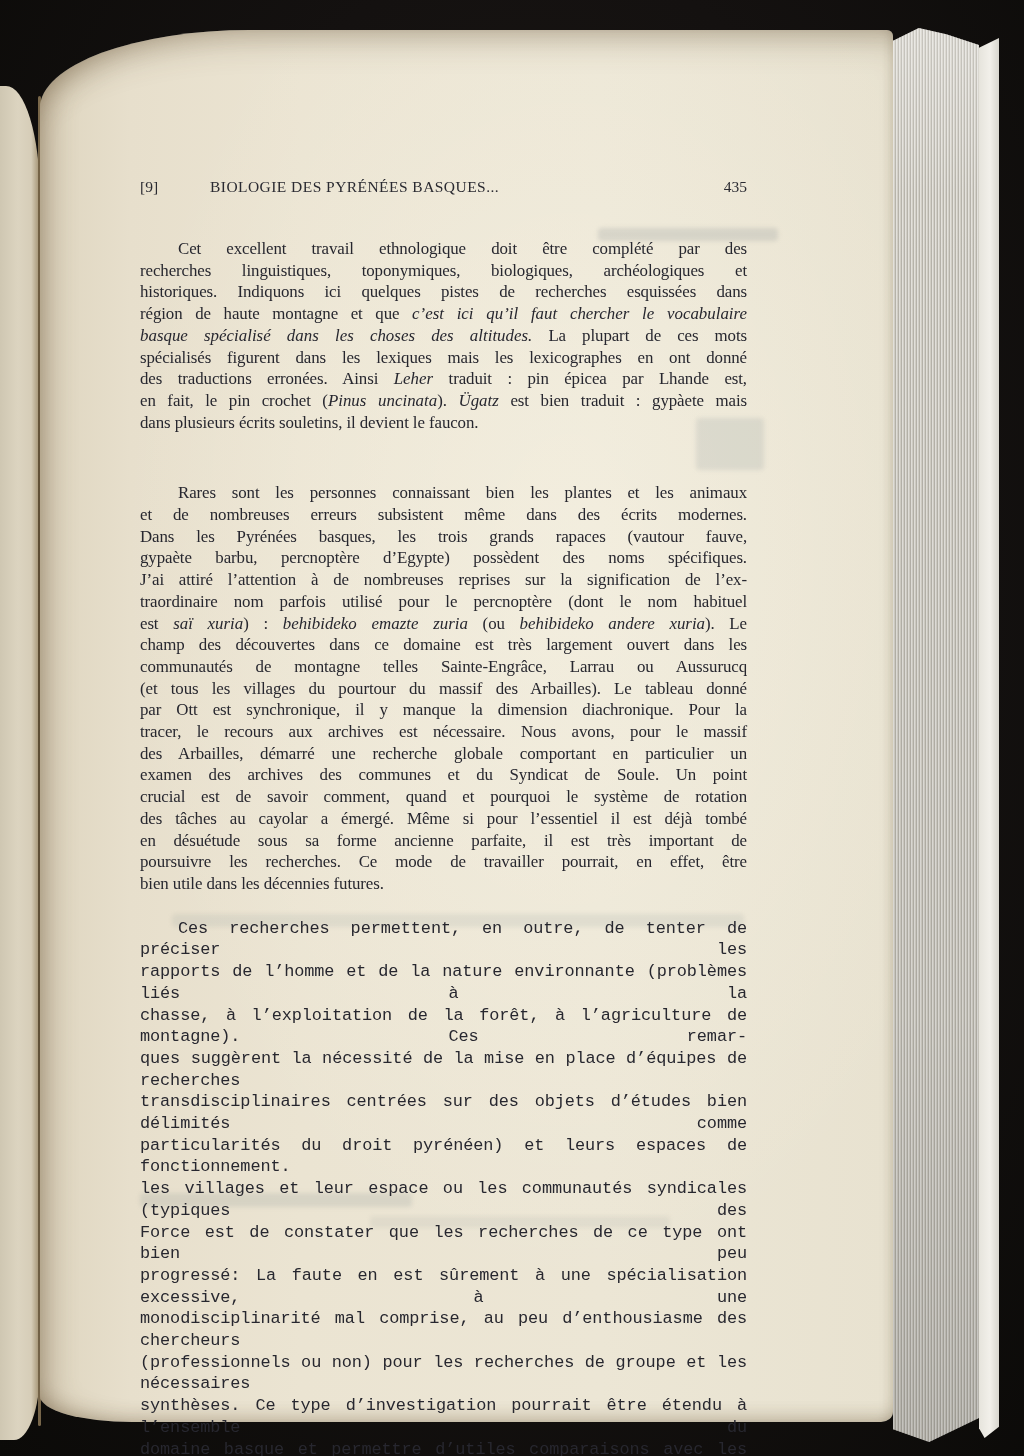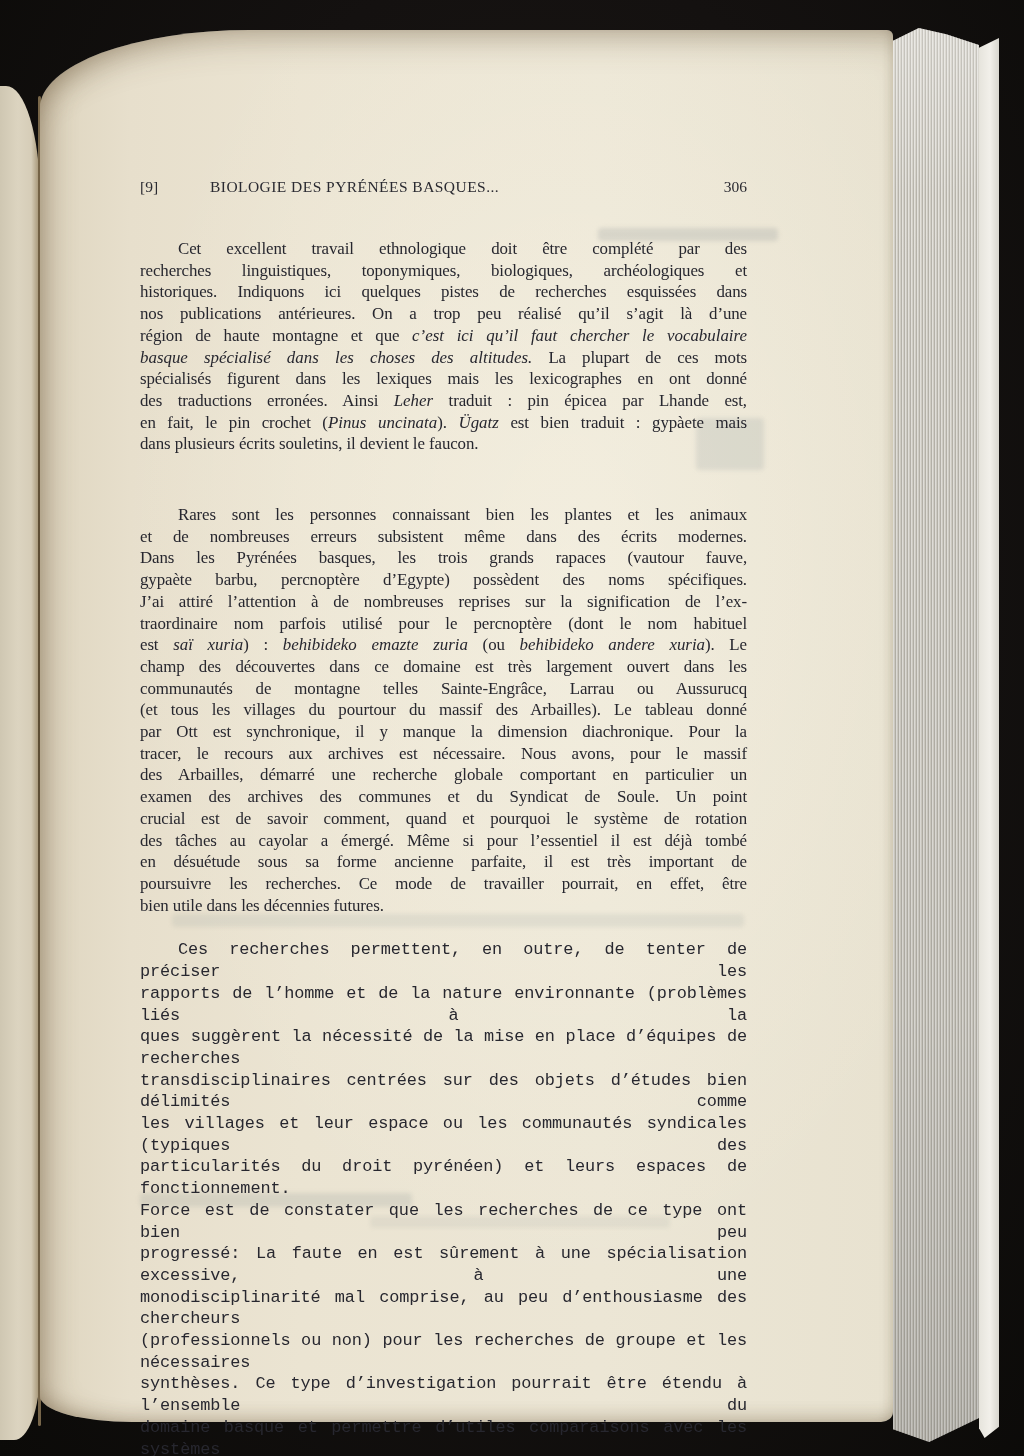--- a/index.html
+++ b/index.html
@@ -98,29 +98,28 @@
   <div class="page">
     <div class="ghost g1"></div>
     <div class="ghost g2"></div>
     <div class="ghost g3"></div>
     <div class="ghost g4"></div>
     <div class="ghost g5"></div>
 
     <header class="page-header">
       <span class="h-side">[9]</span>
       <span class="h-center">BIOLOGIE DES PYRÉNÉES BASQUES...</span>
-      <span class="h-side h-right">306</span>
+      <span class="h-side h-right">435</span>
     </header>
 
     <main class="text-block">
         <div class="para">
           <div class="line first">Cet excellent travail ethnologique doit être complété par des</div>
           <div class="line">recherches linguistiques, toponymiques, biologiques, archéologiques et</div>
           <div class="line">historiques. Indiquons ici quelques pistes de recherches esquissées dans</div>
-          <div class="line">nos publications antérieures. On a trop peu réalisé qu’il s’agit là d’une</div>
           <div class="line">région de haute montagne et que <i>c’est ici qu’il faut chercher le vocabulaire</i></div>
           <div class="line"><i>basque spécialisé dans les choses des altitudes.</i> La plupart de ces mots</div>
           <div class="line">spécialisés figurent dans les lexiques mais les lexicographes en ont donné</div>
           <div class="line">des traductions erronées. Ainsi <i>Leher</i> traduit : pin épicea par Lhande est,</div>
           <div class="line">en fait, le pin crochet (<i>Pinus uncinata</i>). <i>Ügatz</i> est bien traduit : gypàete mais</div>
           <div class="line last">dans plusieurs écrits souletins, il devient le faucon.</div>
         </div>
         <div class="para">
           <div class="line first">Rares sont les personnes connaissant bien les plantes et les animaux</div>
           <div class="line">et de nombreuses erreurs subsistent même dans des écrits modernes.</div>
@@ -138,24 +137,25 @@
           <div class="line">examen des archives des communes et du Syndicat de Soule. Un point</div>
           <div class="line">crucial est de savoir comment, quand et pourquoi le système de rotation</div>
           <div class="line">des tâches au cayolar a émergé. Même si pour l’essentiel il est déjà tombé</div>
           <div class="line">en désuétude sous sa forme ancienne parfaite, il est très important de</div>
           <div class="line">poursuivre les recherches. Ce mode de travailler pourrait, en effet, être</div>
           <div class="line last">bien utile dans les décennies futures.</div>
         </div>
         <div class="para">
           <div class="line first">Ces recherches permettent, en outre, de tenter de préciser les</div>
           <div class="line">rapports de l’homme et de la nature environnante (problèmes liés à la</div>
+          <div class="line">chasse, à l’exploitation de la forêt, à l’agriculture de montagne). Ces remar-</div>
           <div class="line">ques suggèrent la nécessité de la mise en place d’équipes de recherches</div>
           <div class="line">transdisciplinaires centrées sur des objets d’études bien délimités comme</div>
+          <div class="line">particularités du droit pyrénéen) et leurs espaces de fonctionnement.</div>
           <div class="line">les villages et leur espace ou les communautés syndicales (typiques des</div>
-          <div class="line">particularités du droit pyrénéen) et leurs espaces de fonctionnement.</div>
           <div class="line">Force est de constater que les recherches de ce type ont bien peu</div>
           <div class="line">progressé: La faute en est sûrement à une spécialisation excessive, à une</div>
           <div class="line">monodisciplinarité mal comprise, au peu d’enthousiasme des chercheurs</div>
           <div class="line">(professionnels ou non) pour les recherches de groupe et les nécessaires</div>
           <div class="line">synthèses. Ce type d’investigation pourrait être étendu à l’ensemble du</div>
           <div class="line">domaine basque et permettre d’utiles comparaisons avec les systèmes</div>
           <div class="line last">archives et les systèmes urbano-industriels.</div>
         </div>
       </main>
   </div>

